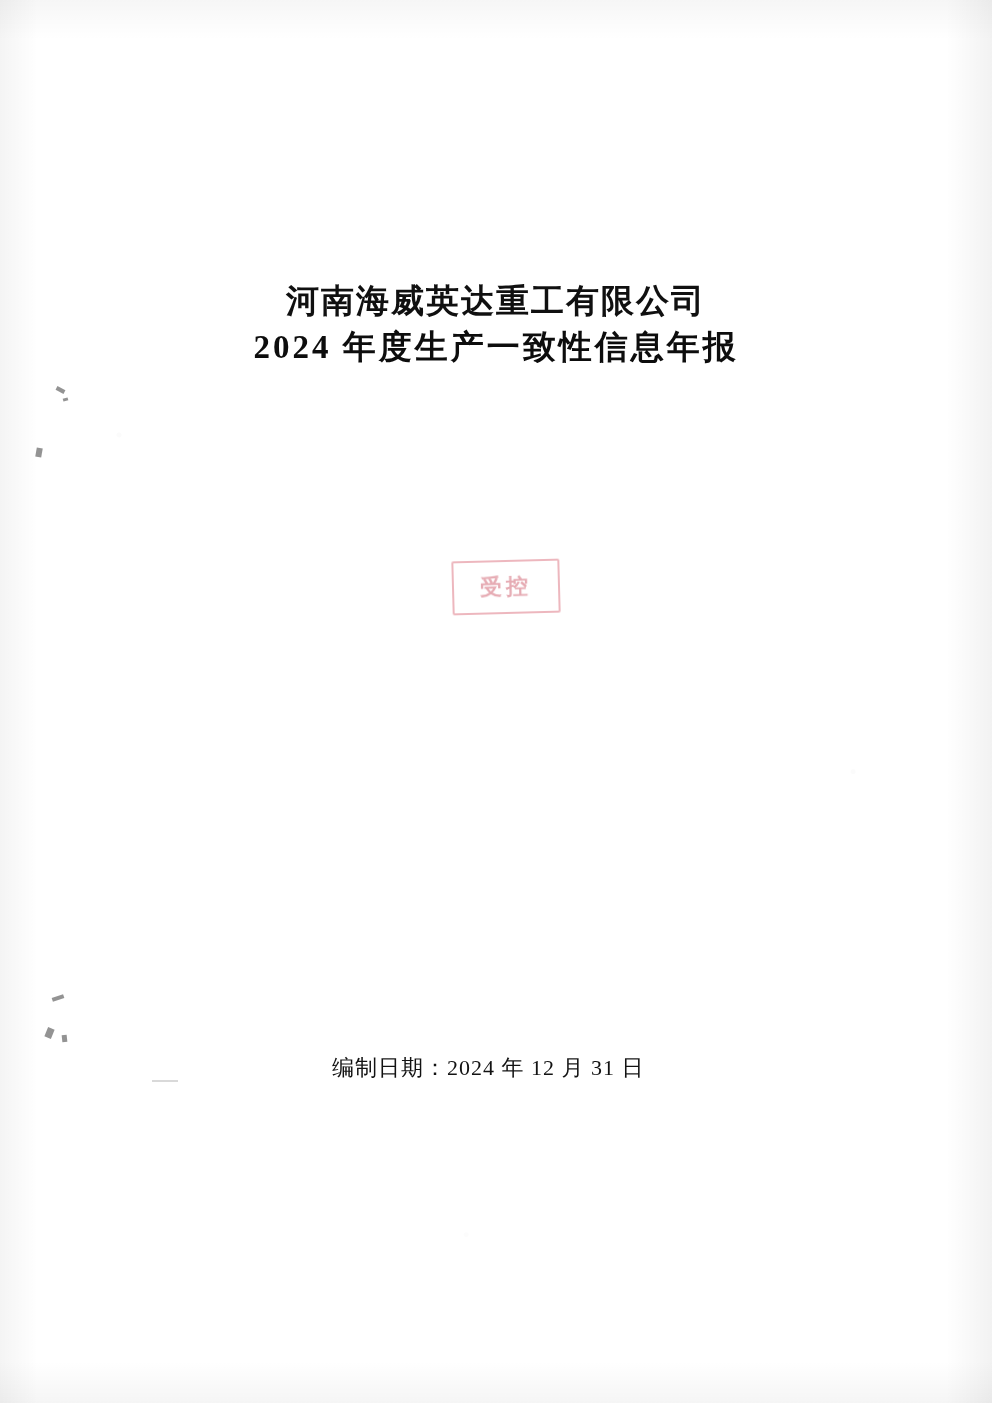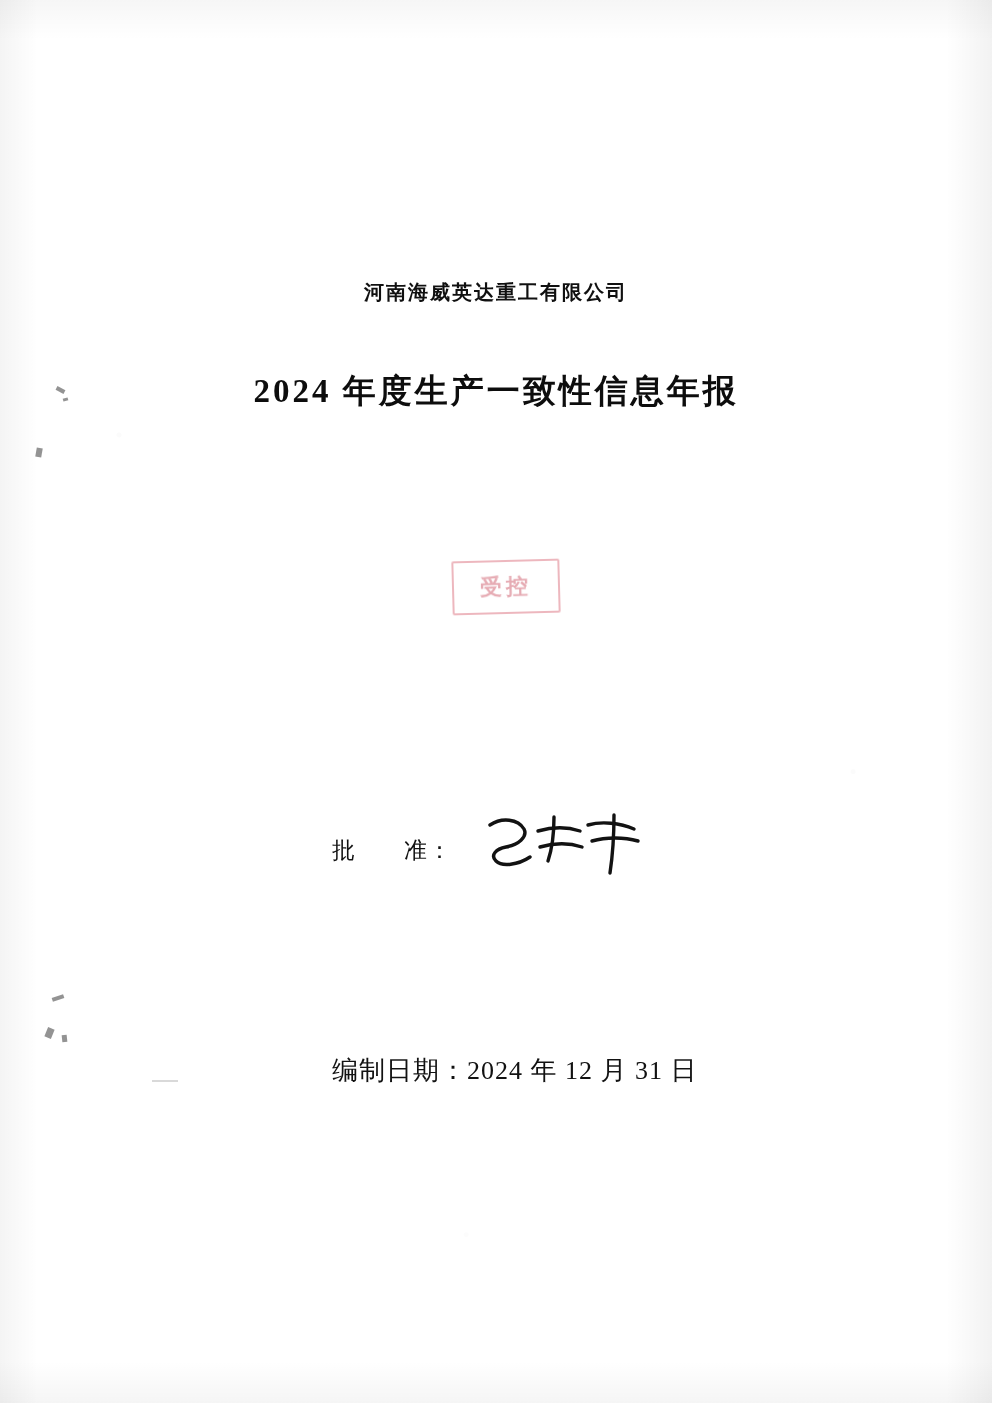--- a/index.html
+++ b/index.html
@@ -39,28 +39,27 @@
   }
 
   .titles {
     position: absolute;
     top: 278px;
     left: 0;
     width: 992px;
     text-align: center;
   }
   .company-name {
-    font-size: 20px;
+    font-size: 33px;
     font-weight: bold;
     letter-spacing: 2px;
     color: #101010;
     line-height: 1.4;
   }
   .report-title {
-    margin-top: 62px;
     font-size: 33px;
     font-weight: bold;
     letter-spacing: 3px;
     color: #0d0d0d;
     line-height: 1.4;
   }
 
   
   .stamp {
     position: absolute;
@@ -105,21 +104,21 @@
     top: -28px;
     width: 180px;
     height: 72px;
   }
   .signature svg { display: block; }
 
   .date-line {
     position: absolute;
     left: 332px;
     top: 1053px;
-    font-size: 26px;
+    font-size: 22px;
     color: #121212;
     letter-spacing: 1px;
   }
 
   
   .speck {
     position: absolute;
     background: rgba(40,40,40,0.5);
     pointer-events: none;
   }
@@ -143,32 +142,18 @@
   <div class="titles">
     <div class="company-name">河南海威英达重工有限公司</div>
     <div class="report-title">2024 年度生产一致性信息年报</div>
   </div>
 
   <div class="stamp">受控</div>
 
   <div class="sign-block">
 
 
-    <div class="sign-row">
-      <span class="sign-label">批　　准：</span>
-      <span class="signature">
-        <svg width="180" height="72" viewBox="0 0 180 72" fill="none" stroke="#121212" stroke-width="3.4" stroke-linecap="round" stroke-linejoin="round">
-          <path d="M10 18 C22 10, 38 12, 44 22 C48 30, 38 38, 26 40 C16 42, 10 48, 16 54 C22 60, 38 58, 50 50"></path>
-          <path d="M58 24 C72 20, 88 20, 100 24"></path>
-          <path d="M74 10 C74 28, 72 42, 68 54"></path>
-          <path d="M60 40 C74 36, 90 36, 102 40"></path>
-          <path d="M108 18 C122 14, 140 16, 154 22"></path>
-          <path d="M112 34 C126 30, 144 30, 158 34"></path>
-          <path d="M134 8 C134 28, 133 46, 130 66"></path>
-        </svg>
-      </span>
-    </div>
 
   </div>
 
   <div class="date-line">编制日期：2024 年 12 月 31 日</div>
 
 </div>
 
 </body></html>

